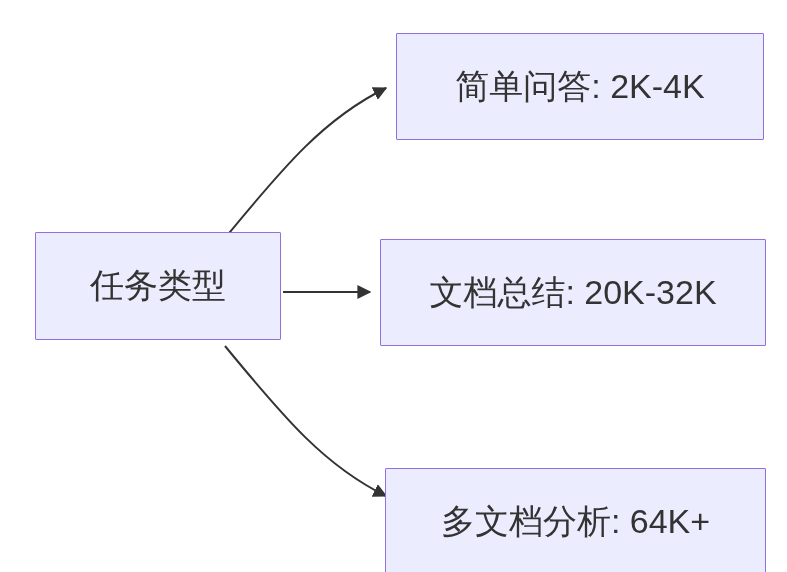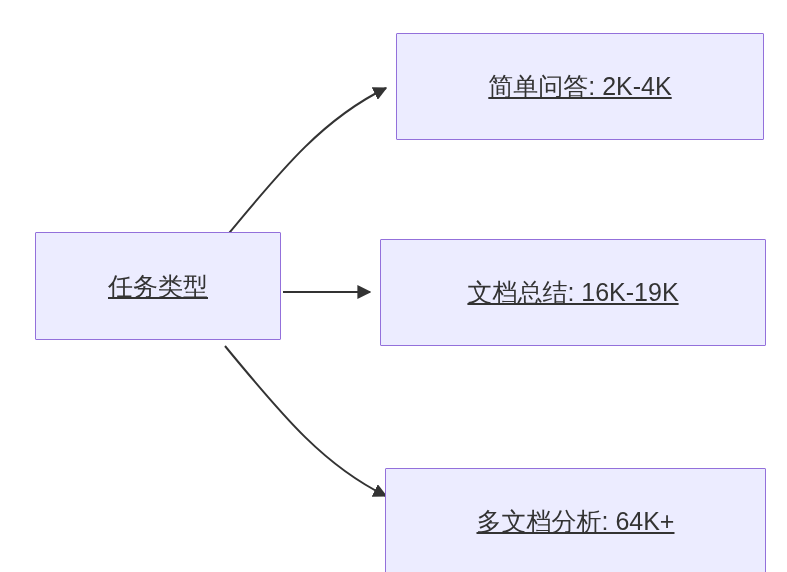--- a/index.html
+++ b/index.html
@@ -36,25 +36,24 @@
     position: absolute;
     display: flex;
     align-items: center;
     justify-content: center;
     box-sizing: border-box;
     background: var(--node-fill, #ECECFF);
     border: 1px solid var(--node-border, #9370DB);
     border-radius: 1px;
   }
   .node-label {
-    font-size: 25px;
+    font-size: 34px;
     color: var(--text, #333333);
     white-space: nowrap;
     text-align: right;
-    text-decoration: underline;
   }
   #node-root { left: 35px;  top: 232px; width: 246px; height: 108px; }
   #node-a    { left: 396px; top: 33px;  width: 368px; height: 107px; }
   #node-b    { left: 380px; top: 239px; width: 386px; height: 107px; }
   #node-c    { left: 385px; top: 468px; width: 381px; height: 107px; }
 </style>
 </head>
 <body>
 
 <div class="canvas">
@@ -72,20 +71,20 @@
 
   <div class="node" id="node-root">
     <span class="node-label">任务类型</span>
   </div>
 
   <div class="node" id="node-a">
     <span class="node-label">简单问答: 2K-4K</span>
   </div>
 
   <div class="node" id="node-b">
-    <span class="node-label">文档总结: 16K-19K</span>
+    <span class="node-label">文档总结: 20K-32K</span>
   </div>
 
   <div class="node" id="node-c">
     <span class="node-label">多文档分析: 64K+</span>
   </div>
 
 </div>
 
 </body></html>

